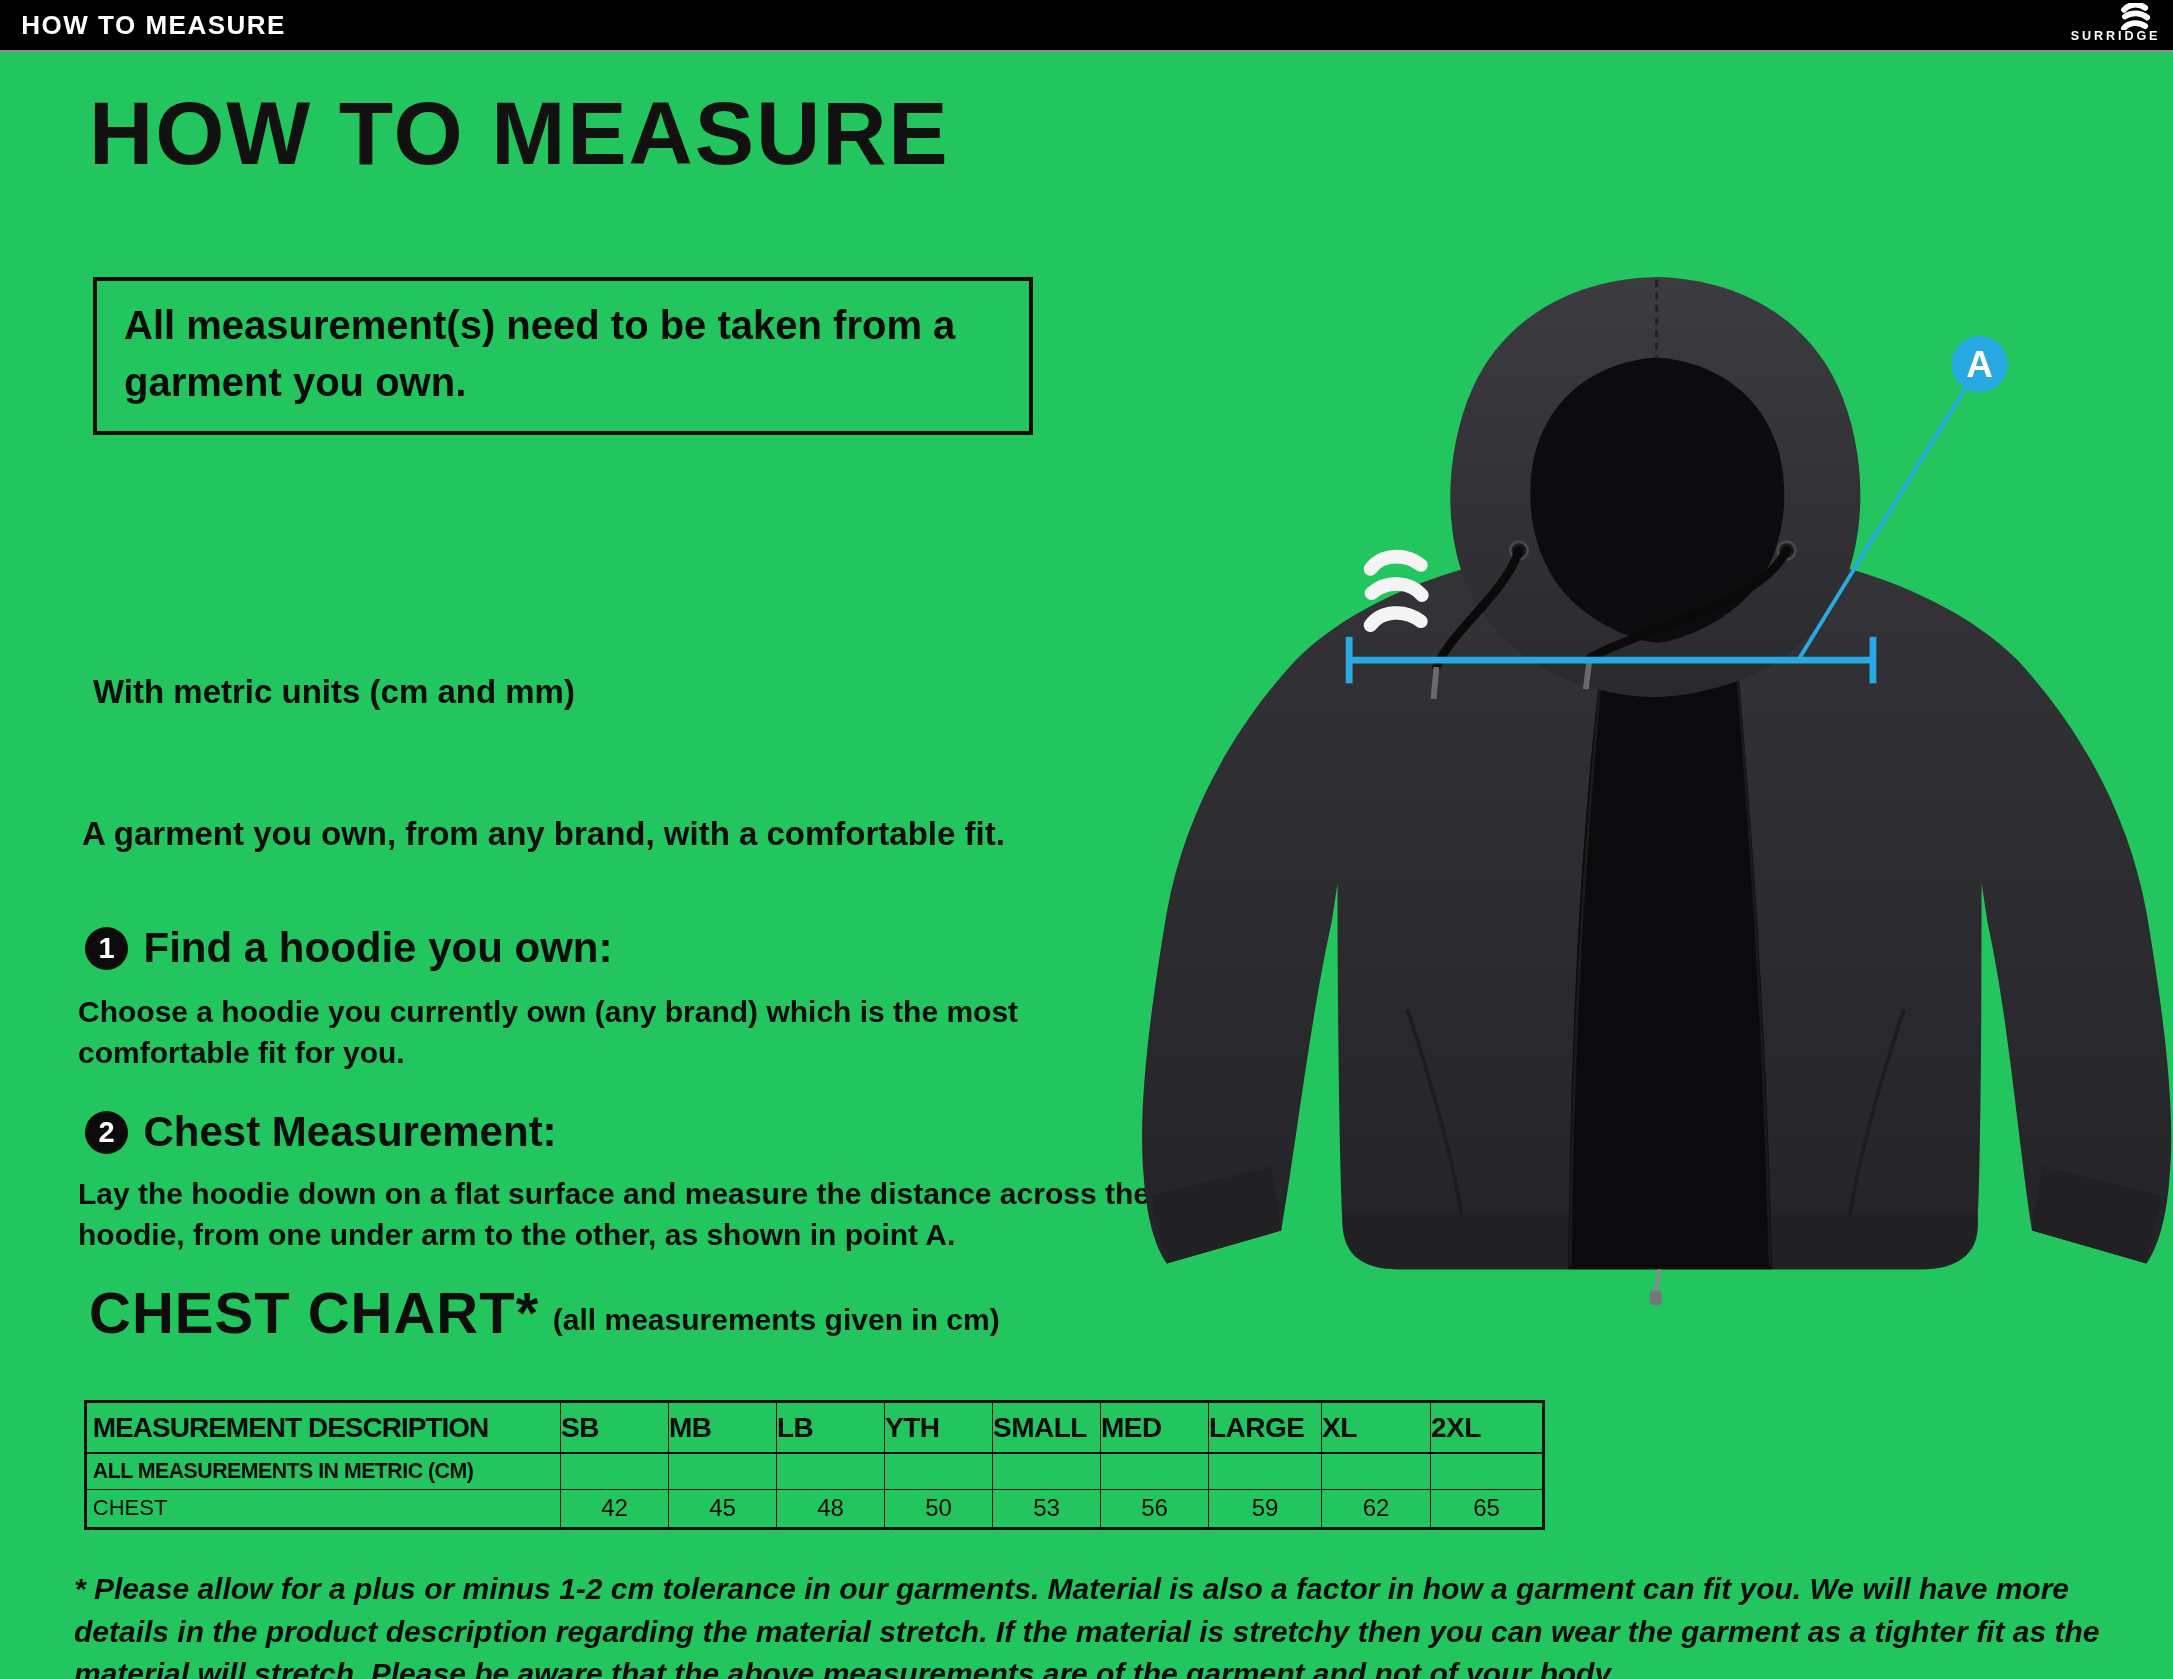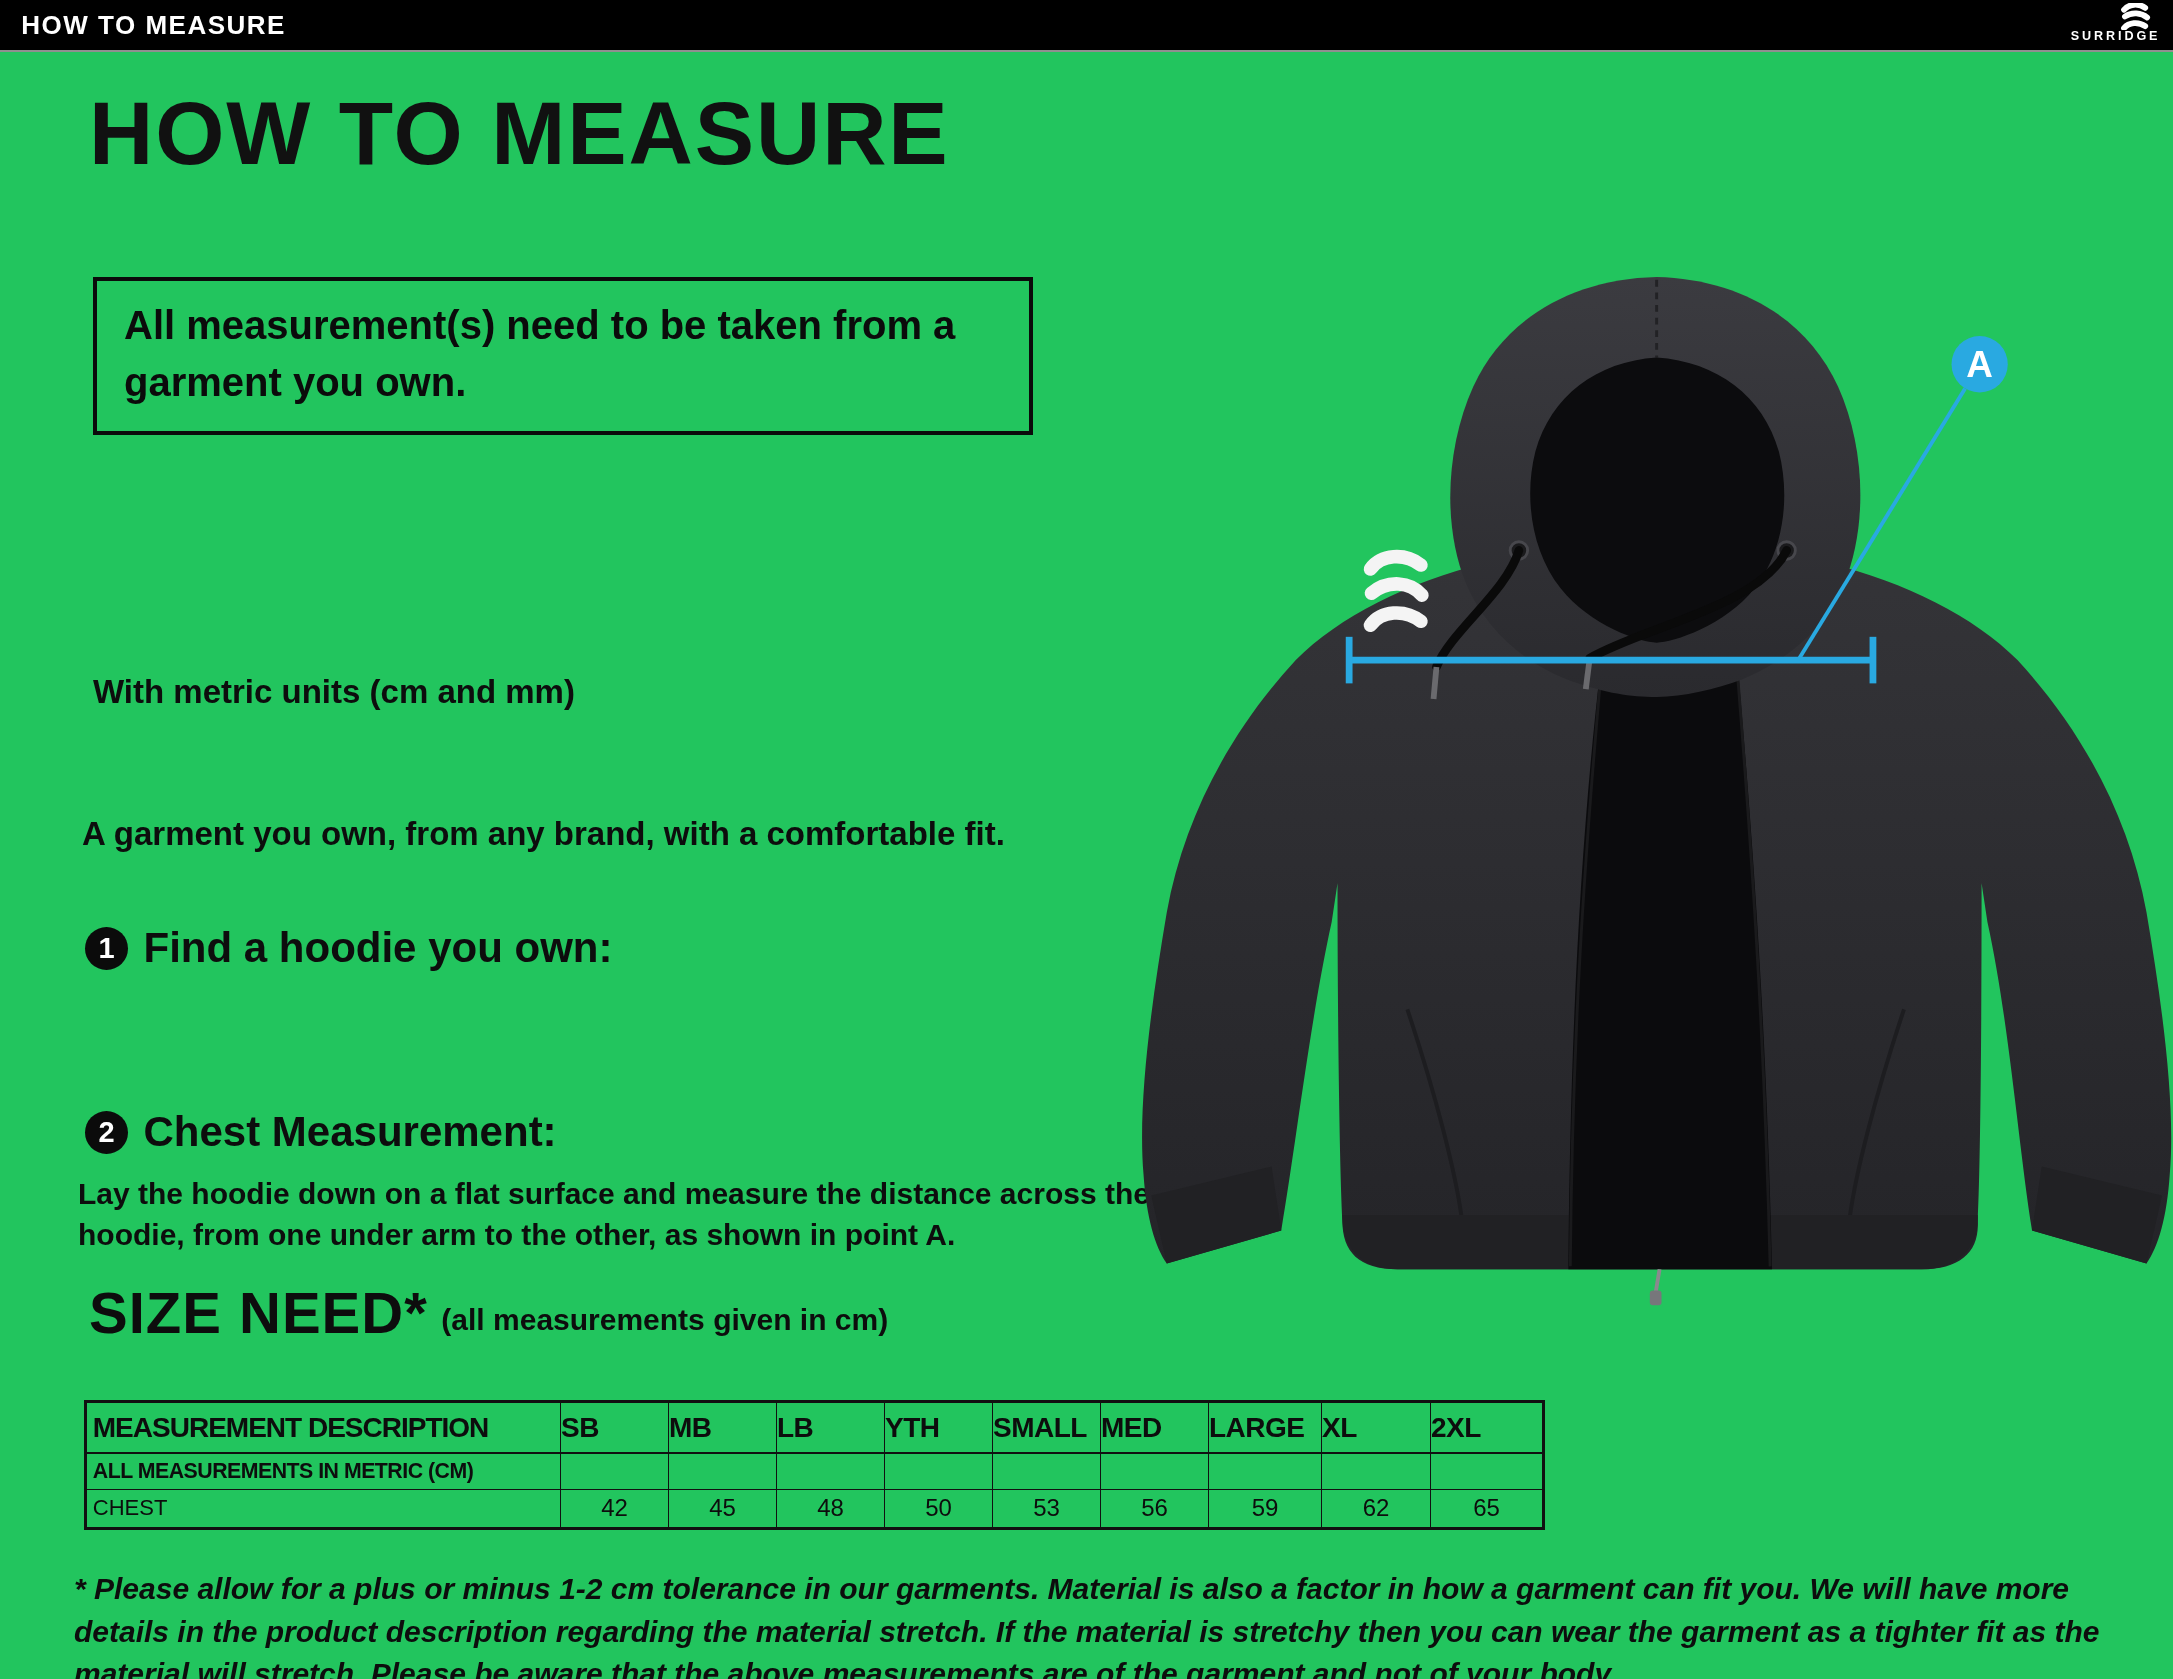--- a/index.html
+++ b/index.html
@@ -81,29 +81,30 @@
 
 
   <div class="req-desc" style="left:93px;top:673px;">With metric units (cm and mm)</div>
 
   <div class="req-desc" style="left:82px;top:815px;">A garment you own, from any brand, with a comfortable fit.</div>
 
   <div class="step-row" style="left:85px;top:924px;">
     <span class="step-num">1</span>
     <span class="step-title">Find a hoodie you own:</span>
   </div>
+  <div class="step-desc" style="left:78px;top:992px;width:1048px;">Choose a hoodie you currently own (any brand) which is the most comfortable fit for you.</div>
 
   <div class="step-row" style="left:85px;top:1108px;">
     <span class="step-num">2</span>
     <span class="step-title">Chest Measurement:</span>
   </div>
   <div class="step-desc" style="left:78px;top:1174px;width:1160px;">Lay the hoodie down on a flat surface and measure the distance across the hoodie, from one under arm to the other, as shown in point A.</div>
 
   <div class="size-heading">
-    <span class="big">SIZE NEED*</span>
+    <span class="big">CHEST CHART*</span>
     <span class="small">(all measurements given in cm)</span>
   </div>
 
   <table class="size-table">
     <colgroup>
       <col style="width:475px">
         <col style="width:108px">
         <col style="width:108px">
         <col style="width:108px">
       <col style="width:108px">

